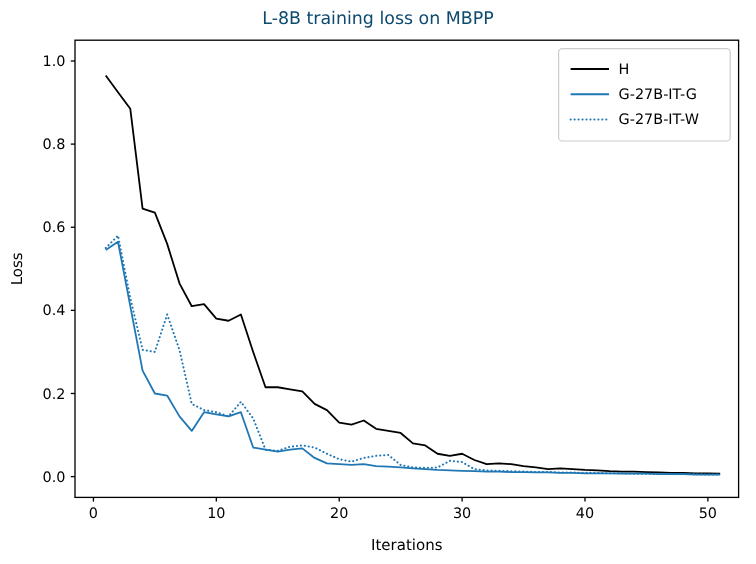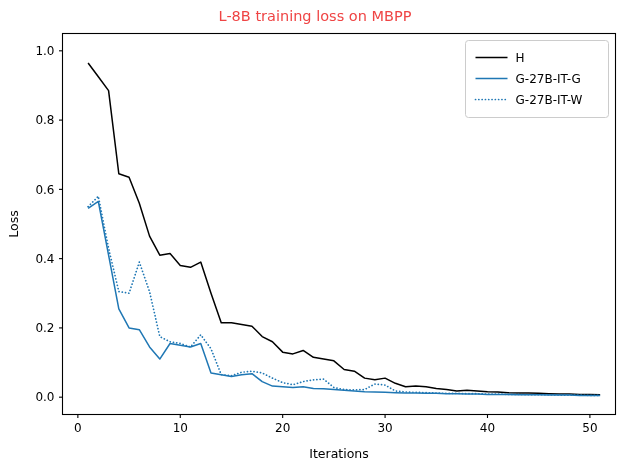--- a/index.html
+++ b/index.html
@@ -15,21 +15,21 @@
     font-family: "DejaVu Sans", sans-serif;
     overflow: hidden;
   }
   #chart-title {
     position: absolute;
     left: 0;
     top: 8px;
     width: 630px;
     text-align: center;
     font-size: 14.5px;
-    color: #ef4444;
+    color: #0c4a6e;
   }
   #plot-svg {
     position: absolute;
     left: 0;
     top: 0;
   }
   .tick-label {
     font-size: 12px;
     fill: #000000;
     font-family: "DejaVu Sans", sans-serif;

